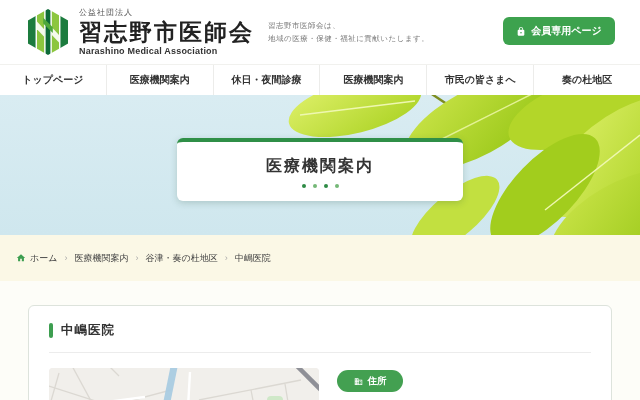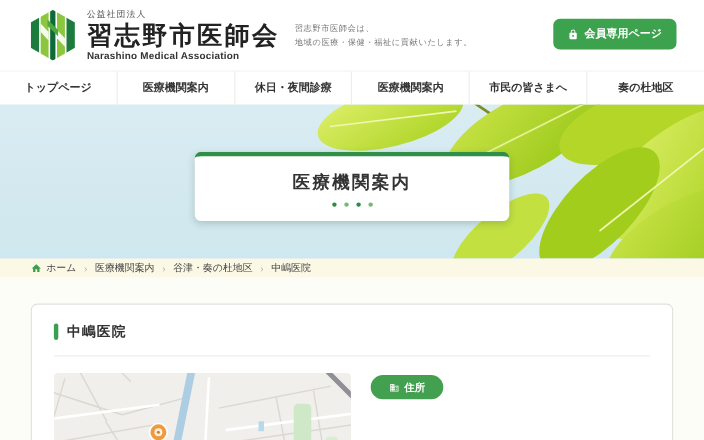--- a/index.html
+++ b/index.html
@@ -54,22 +54,22 @@
     display:flex; flex-direction:column; align-items:center; justify-content:center; gap:7px;
   }
   .hero-title { font-size:16px; font-weight:700; color:#333; letter-spacing:2px; }
   .hero-dots { display:flex; gap:7px; }
   .hero-dots span { width:4px; height:4px; border-radius:50%; display:block; }
   .hero-dots span:nth-child(odd)  { background:#2e8b45; }
   .hero-dots span:nth-child(even) { background:#74b877; }
 
   
   .breadcrumb {
-    height:17px; background:#fbf8e6; display:flex; align-items:center;
-    padding:0 28px; font-size:9px; color:#444; gap:7px;
+    height:46px; background:#fbf8e6; display:flex; align-items:center;
+    padding:0 16px; font-size:9px; color:#444; gap:7px;
   }
   .crumb { display:flex; align-items:center; gap:4px; cursor:pointer; color:#444; }
   .crumb-sep { color:#aaa; font-size:9px; }
 
   
   .main { padding:24px 28px 0; }
   .clinic-card {
     background:#fff; border:1px solid #dde3dc; border-radius:6px;
     padding:16px 20px 20px; min-height:120px;
   }

